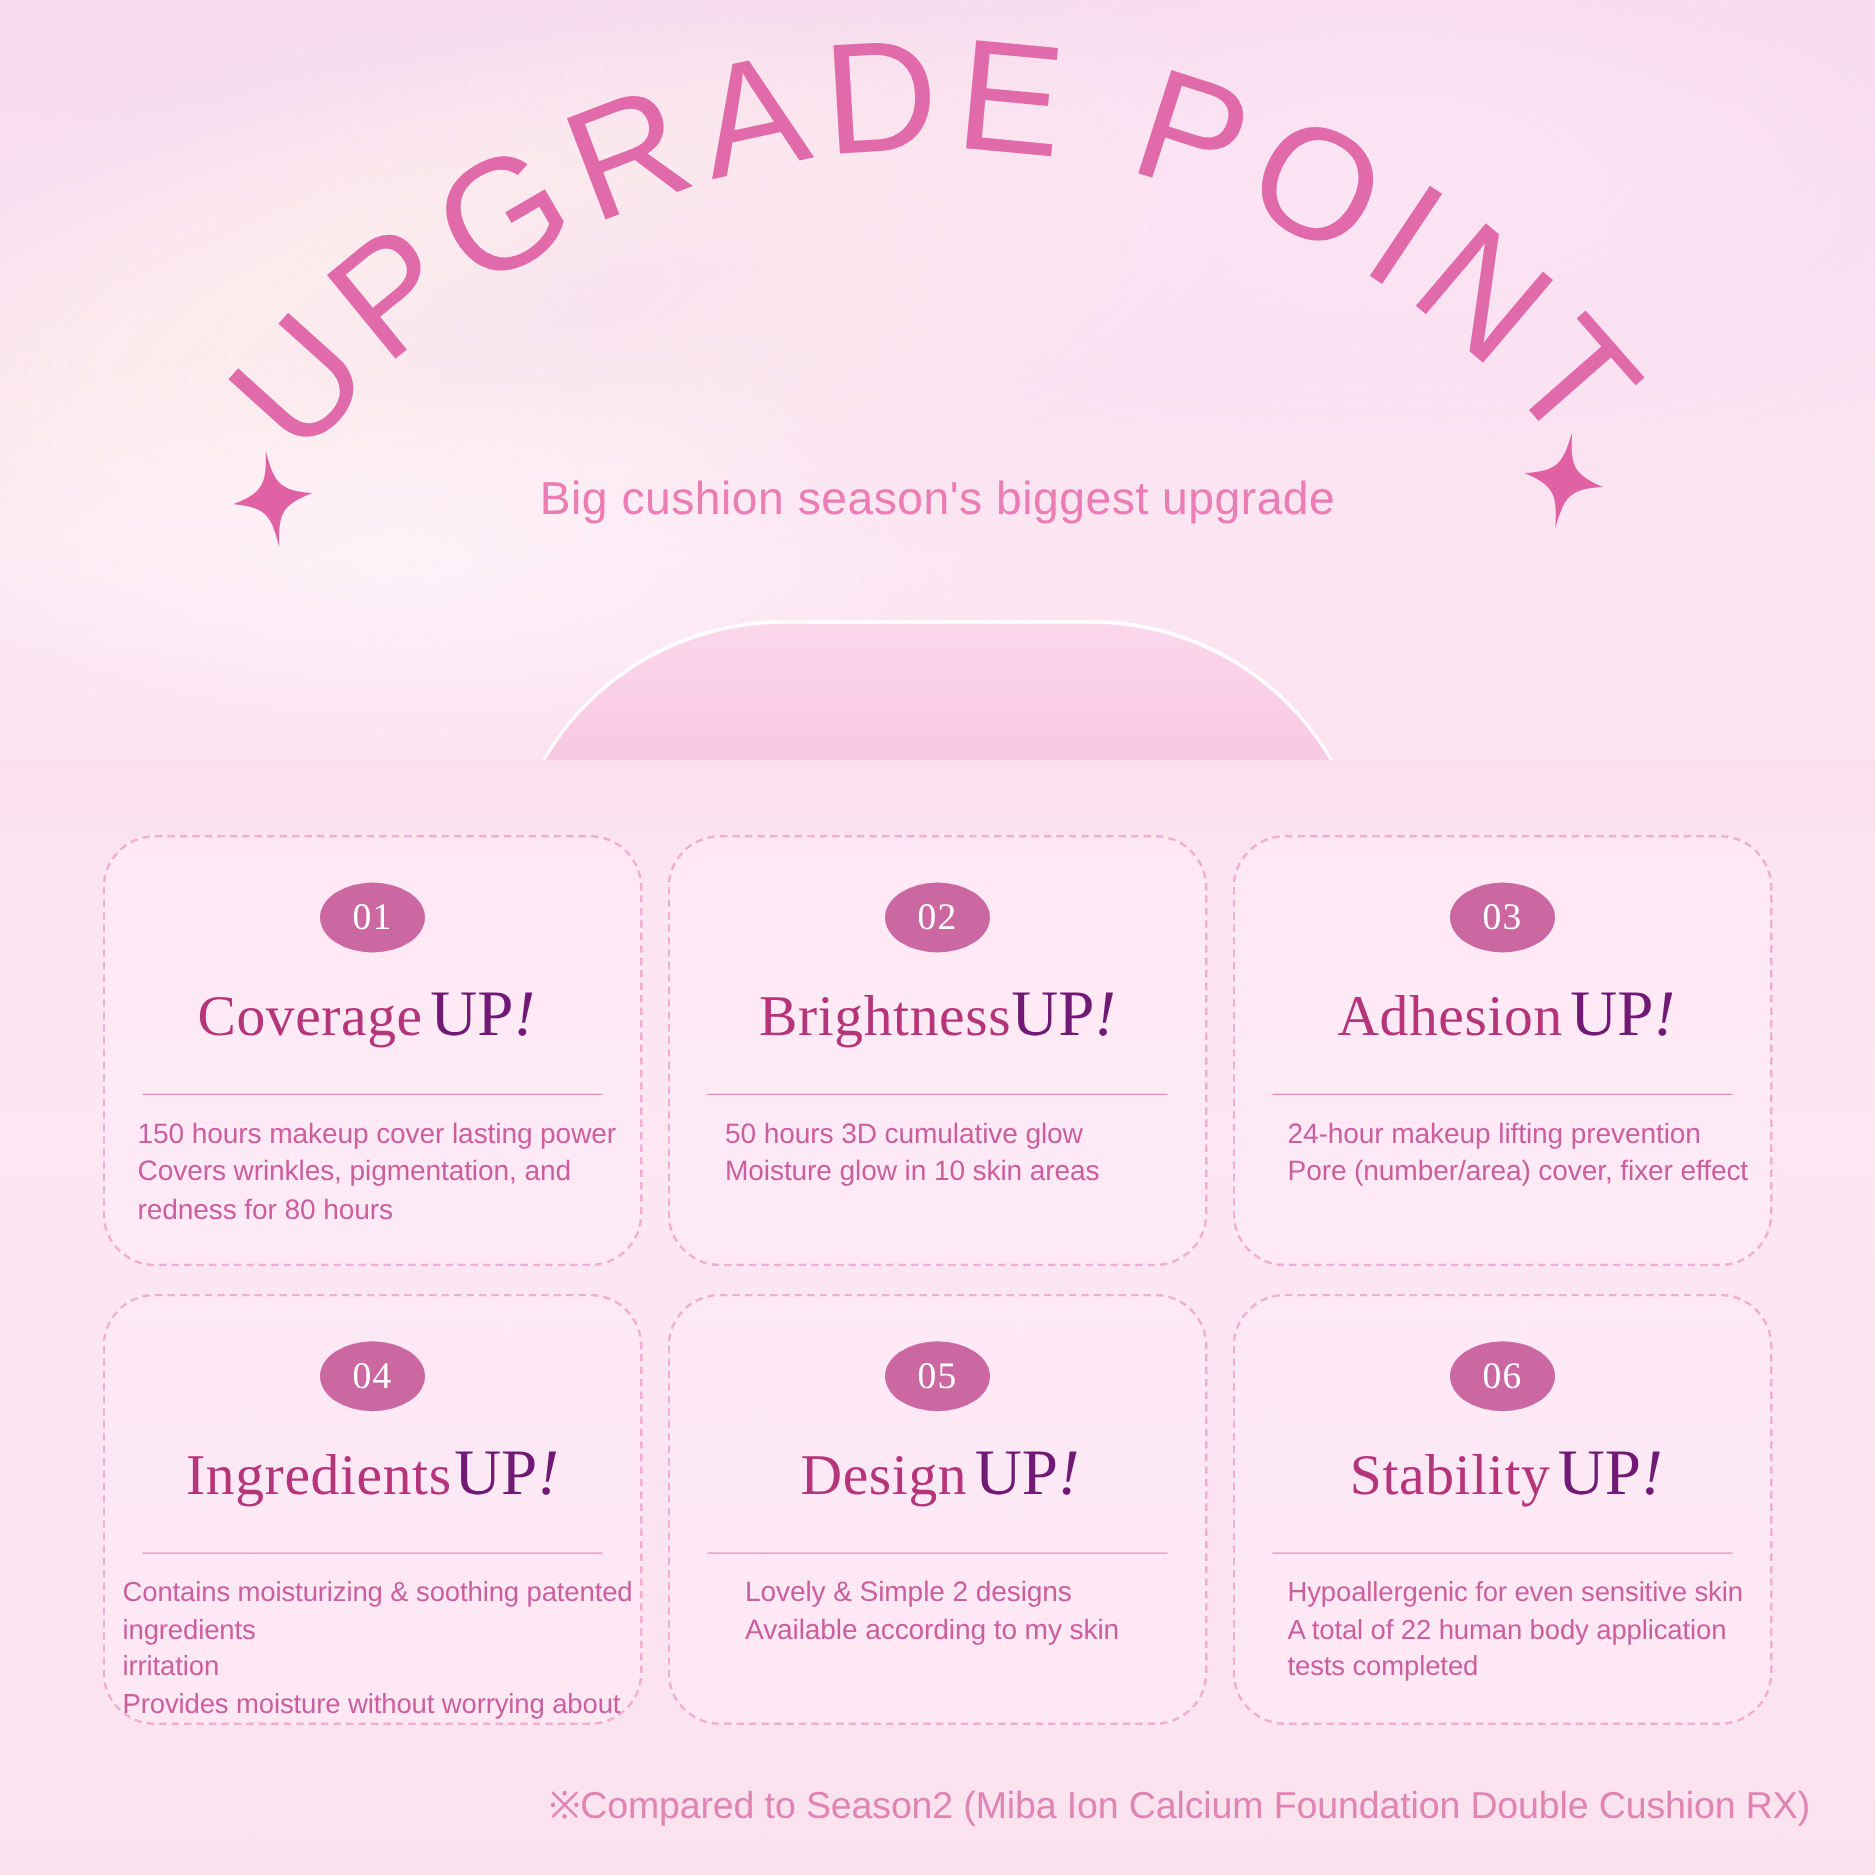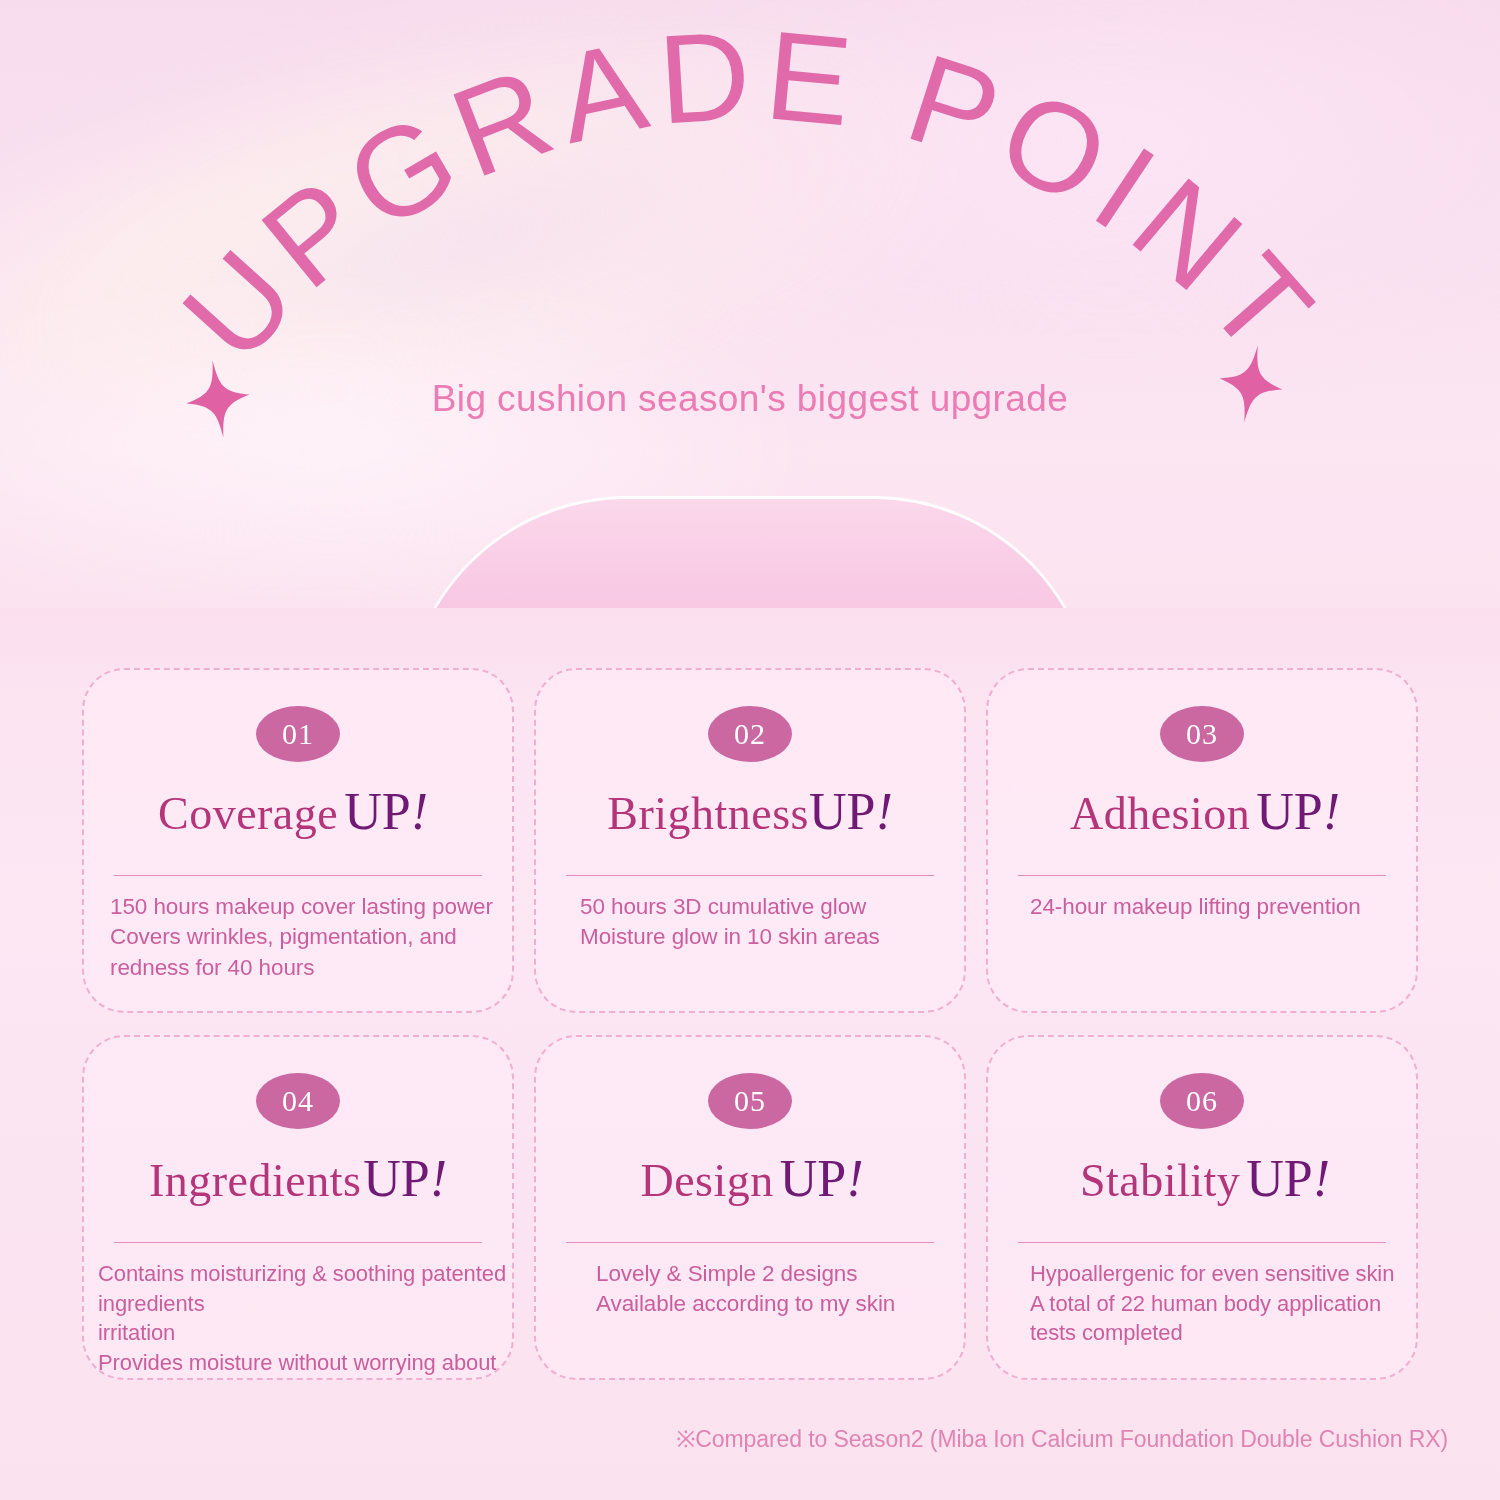--- a/index.html
+++ b/index.html
@@ -273,21 +273,21 @@
   .card.c06 .card-body { left: 42px; font-size: 22px; }
 
   
   .footnote {
     position: absolute;
     left: 0;
     right: 52px;
     top: 1422px;
     text-align: right;
     font-family: "Liberation Sans", sans-serif;
-    font-size: 23px;
+    font-size: 30px;
     color: #e084b3;
     letter-spacing: -0.1px;
   }
 </style>
 </head>
 <body>
 
 <div id="stage">
 
   <div class="bg-base"></div>
@@ -328,21 +328,21 @@
 
     <div class="card c01">
       <div class="badge">01</div>
       <div class="card-head">
         <span class="h-label">Coverage</span><span class="h-up"><span>UP</span><span class="bang">!</span></span>
       </div>
       <div class="divider"></div>
       <div class="card-body">
         <div>150 hours makeup cover lasting power</div>
         <div>Covers wrinkles, pigmentation, and</div>
-        <div>redness for 40 hours</div>
+        <div>redness for 80 hours</div>
       </div>
     </div>
 
     <div class="card c02">
       <div class="badge">02</div>
       <div class="card-head">
         <span class="h-label">Brightness</span><span class="h-up"><span>UP</span><span class="bang">!</span></span>
       </div>
       <div class="divider"></div>
       <div class="card-body">
@@ -352,20 +352,21 @@
     </div>
 
     <div class="card c03">
       <div class="badge">03</div>
       <div class="card-head">
         <span class="h-label">Adhesion</span><span class="h-up"><span>UP</span><span class="bang">!</span></span>
       </div>
       <div class="divider"></div>
       <div class="card-body">
         <div>24-hour makeup lifting prevention</div>
+        <div>Pore (number/area) cover, fixer effect</div>
       </div>
     </div>
 
     <div class="card c04">
       <div class="badge">04</div>
       <div class="card-head">
         <span class="h-label">Ingredients</span><span class="h-up"><span>UP</span><span class="bang">!</span></span>
       </div>
       <div class="divider"></div>
       <div class="card-body">

